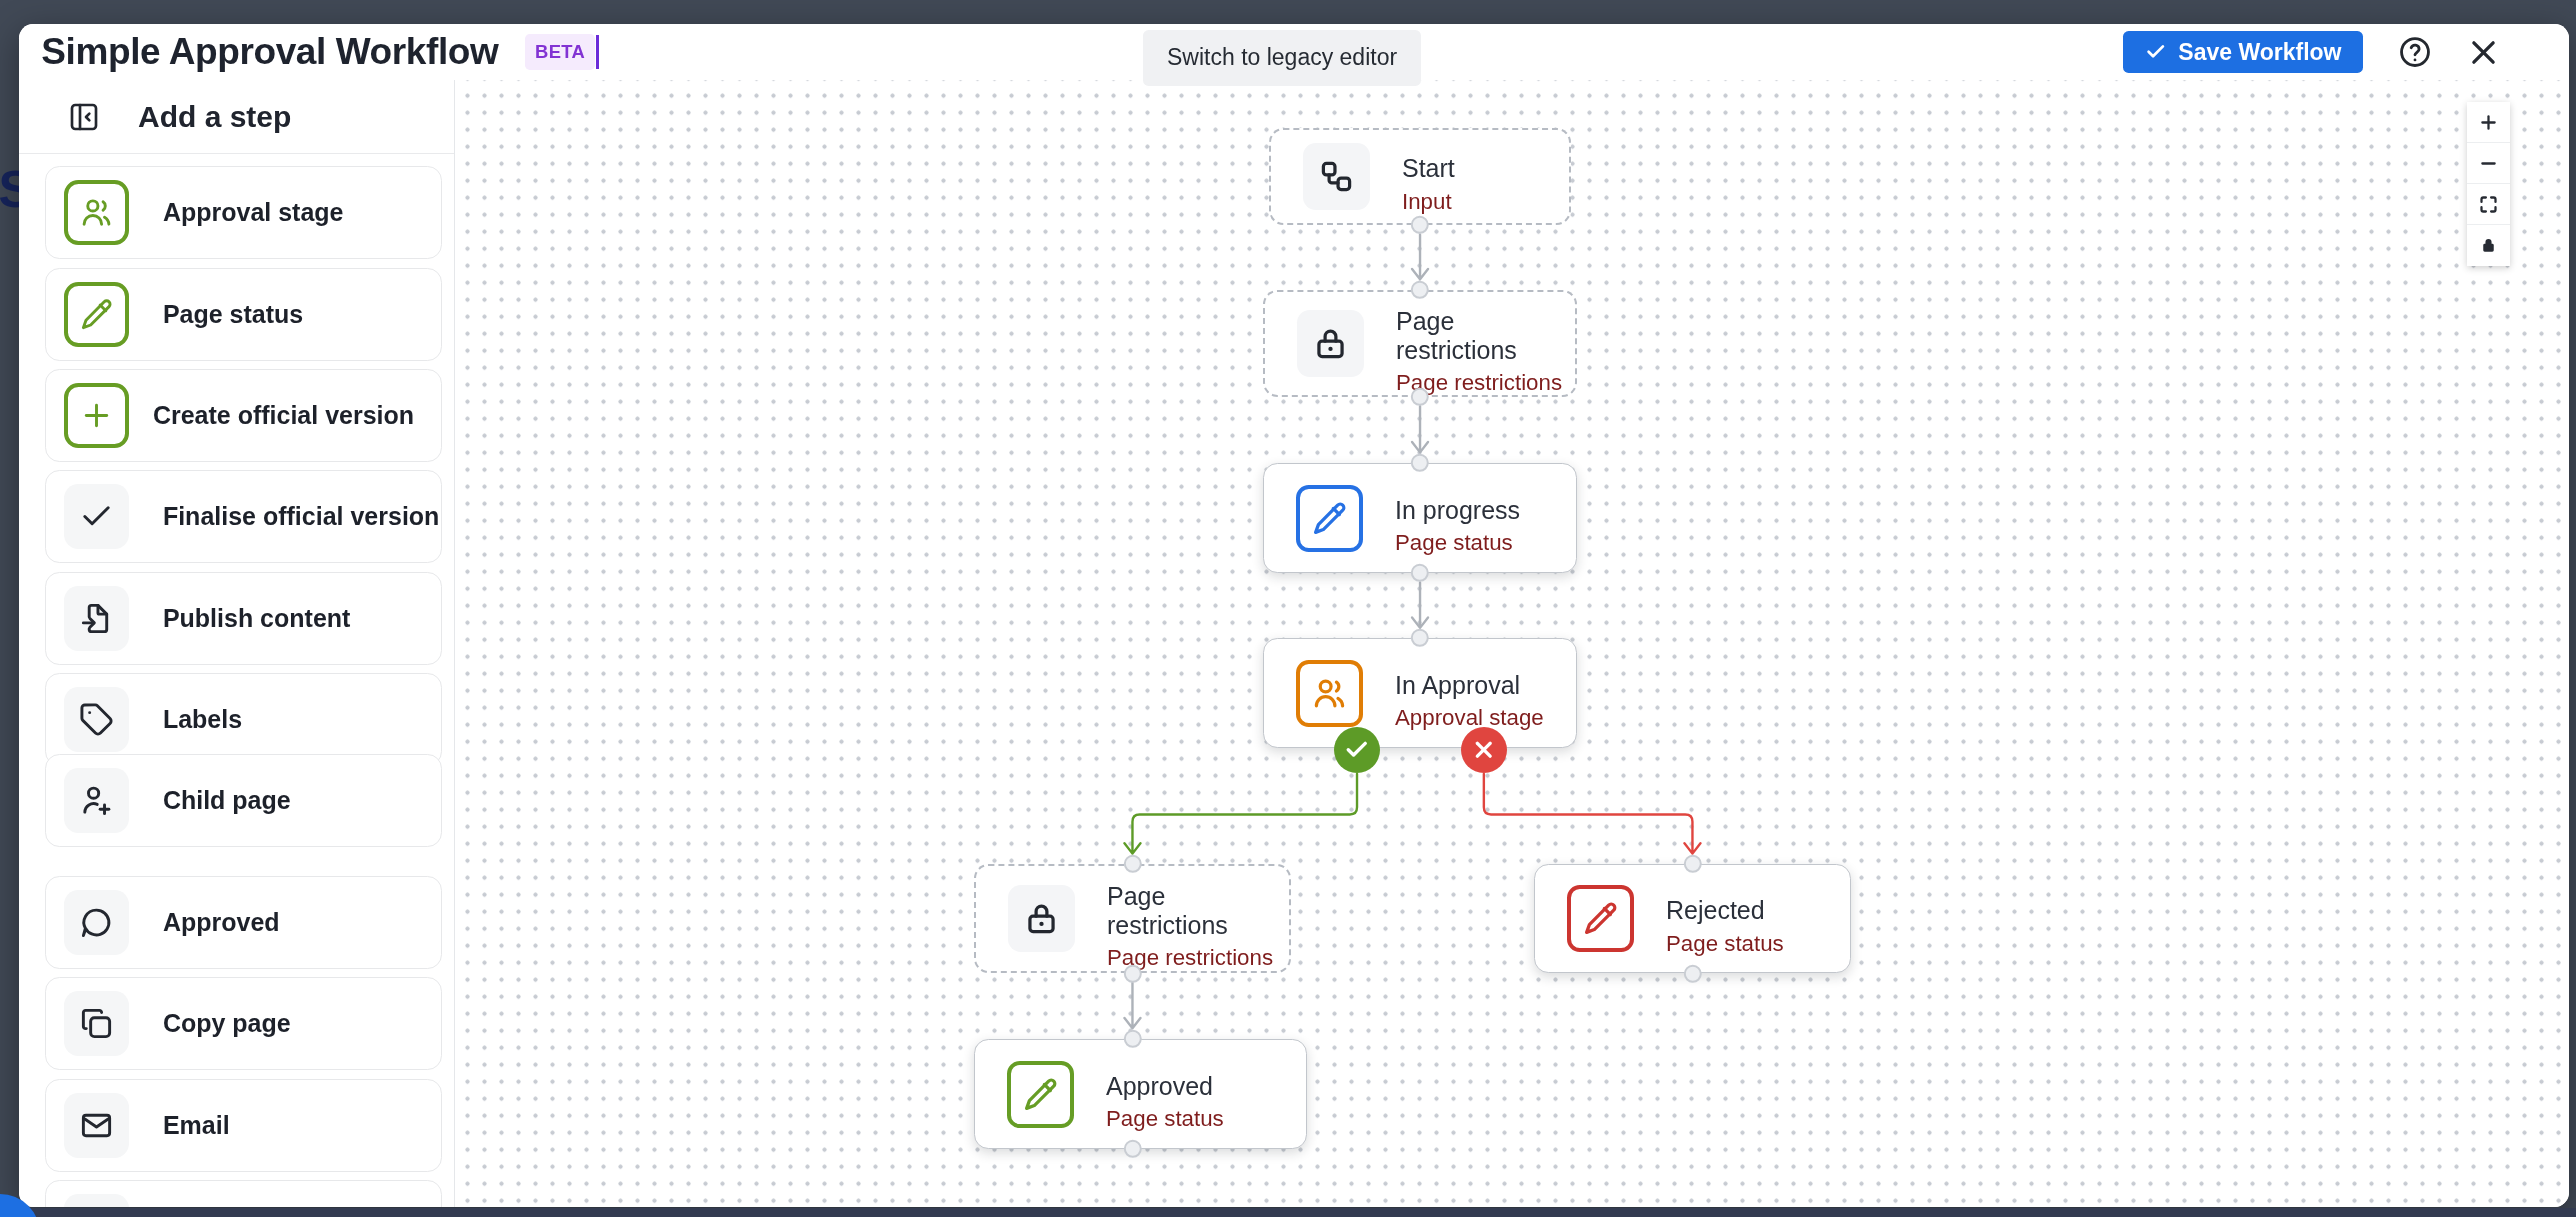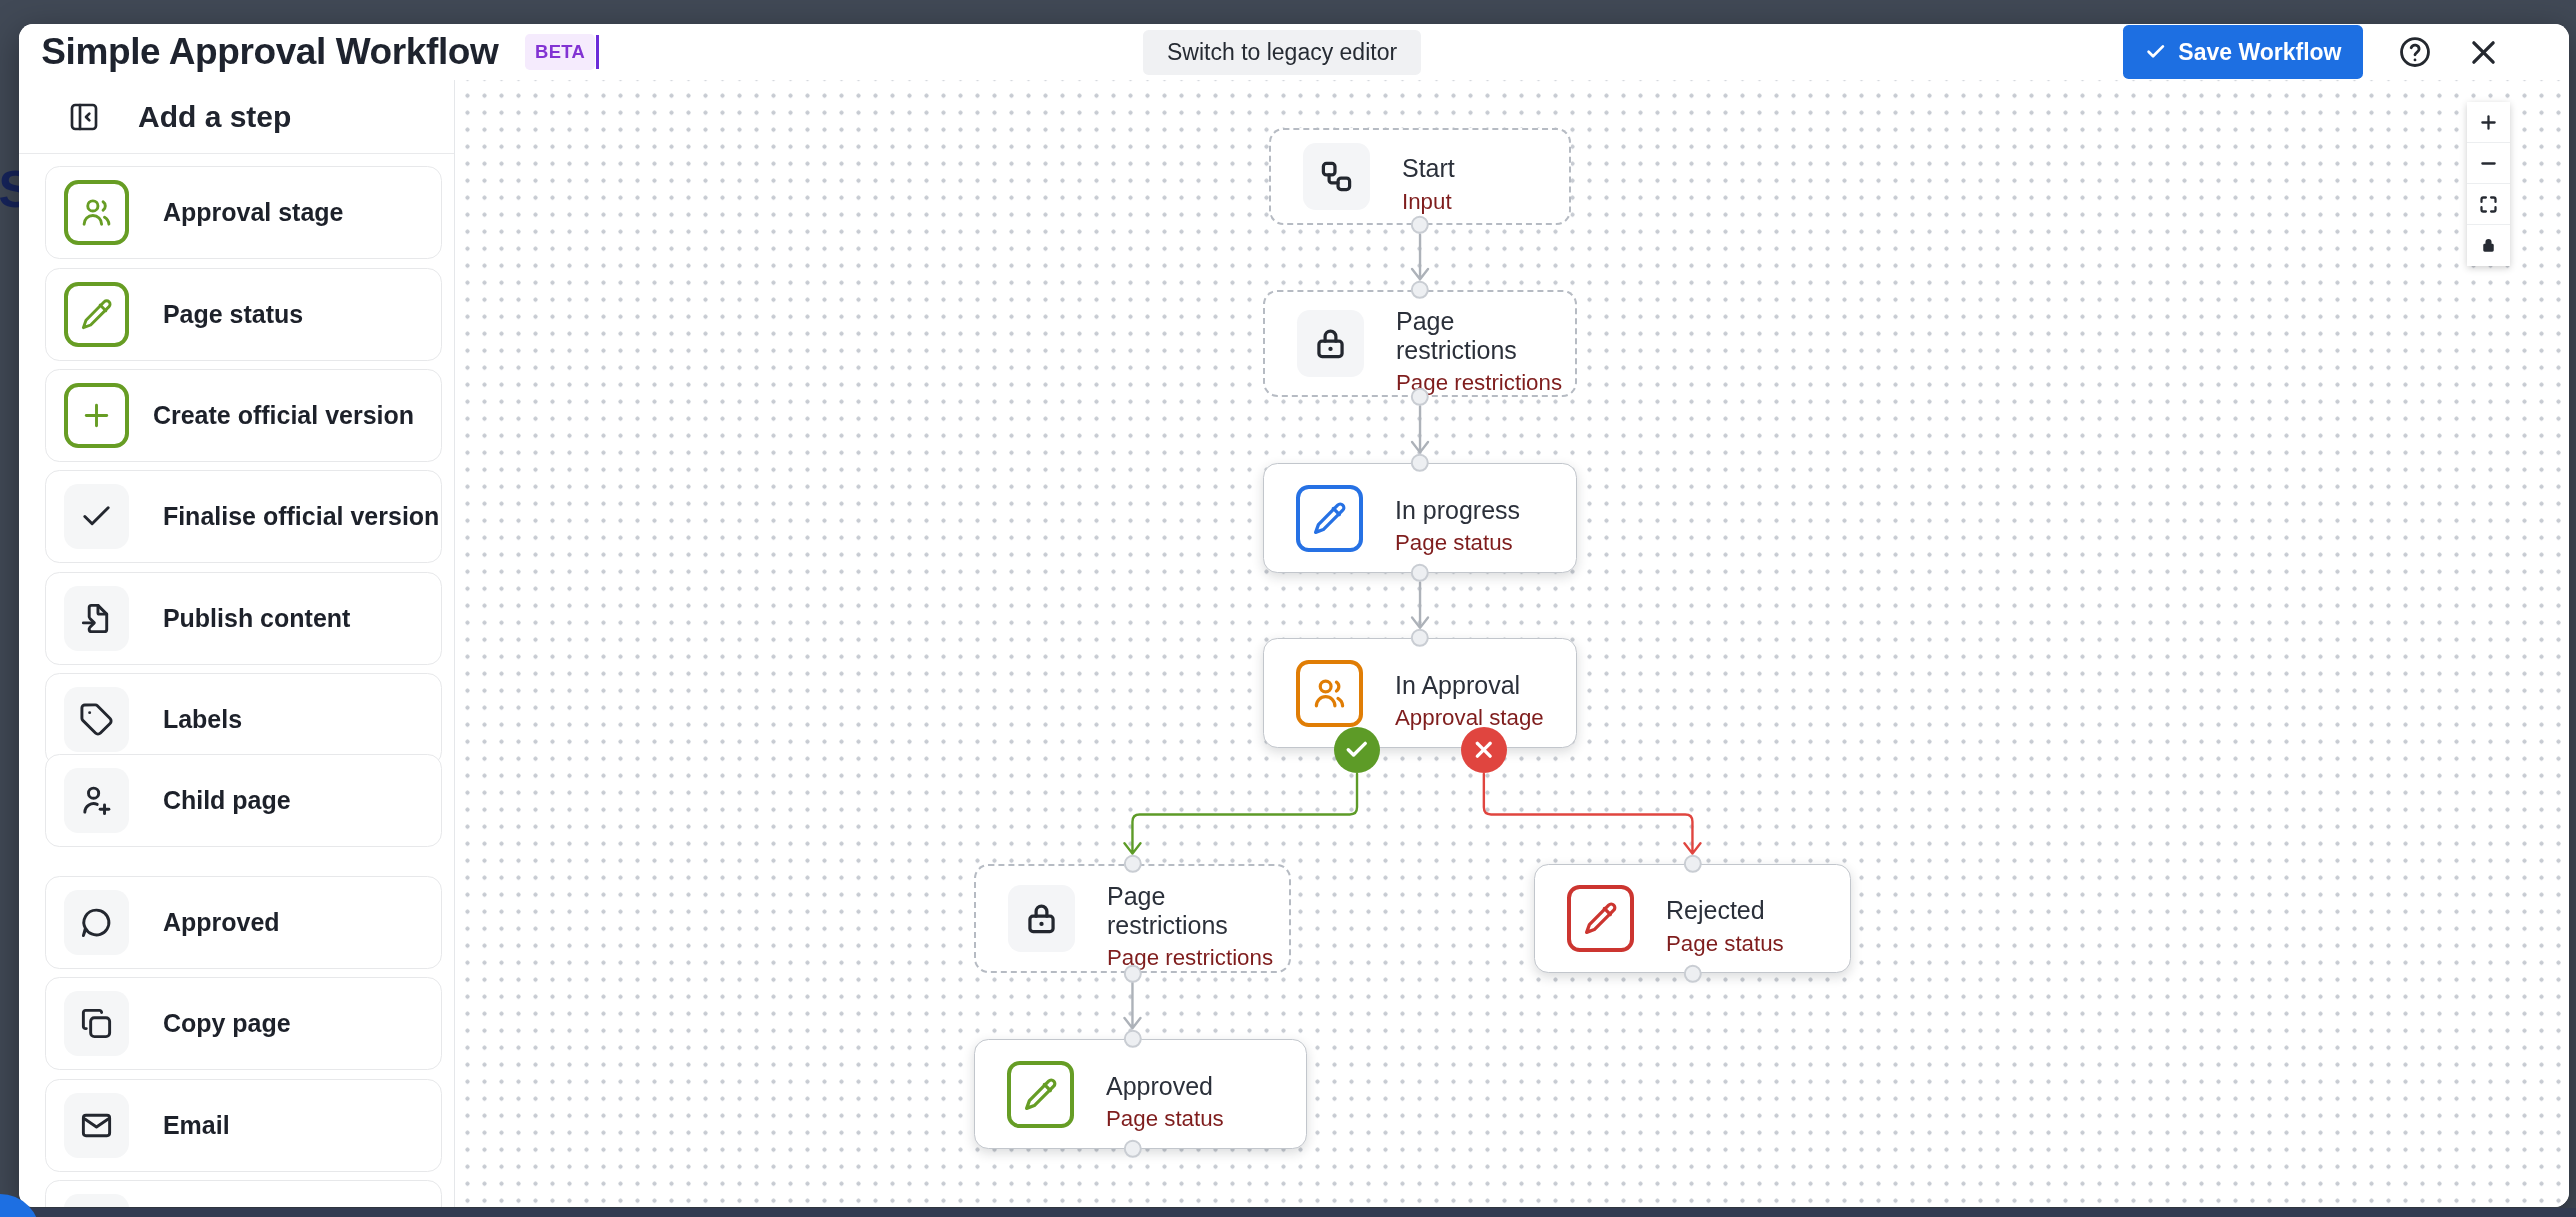--- a/index.html
+++ b/index.html
@@ -13,24 +13,24 @@
   .modal { position:absolute; left:19px; top:24px; width:2550px; height:1183px; background:#fff;
            border-radius:14.4px; overflow:hidden; z-index:5; box-shadow:0 9.6px 35px rgba(0,0,0,.38); }
 
   
   .topbar { position:absolute; left:0; top:0; width:100%; height:56px; background:#fff; z-index:30;
             display:flex; align-items:center; }
   .page-title { font-size:37px; font-weight:700; color:#1e232e; letter-spacing:-0.4px; margin-left:22.3px; }
   .beta { margin-left:27px; background:#f5ebfd; color:#8233d3; font-weight:700; font-size:18.4px;
           padding:7.2px 9.6px 6.4px; border-radius:4.8px; letter-spacing:0.4px; }
   .caret { width:2.4px; height:34px; background:#6b2bd9; margin-left:1.6px; }
-  .switch-btn { position:absolute; left:1124px; top:5.6px; height:45px; padding:0 24px; background:#f0f1f3;
+  .switch-btn { position:absolute; left:1124px; top:5.6px; height:56px; padding:0 24px; background:#f0f1f3;
                 border:none; border-radius:5.6px; font-size:23px; color:#262b33; font-family:inherit; cursor:pointer; }
   .top-right { position:absolute; right:69px; top:0; height:56px; display:flex; align-items:center; gap:35px; }
-  .save-btn { height:54px; background:#1d6fe2; color:#fff; border:none; border-radius:5.6px; font-size:23px;
+  .save-btn { height:42px; background:#1d6fe2; color:#fff; border:none; border-radius:5.6px; font-size:23px;
               font-weight:600; display:flex; align-items:center; gap:12px; padding:0 21.5px;
               font-family:inherit; cursor:pointer; }
   .icon-btn { background:none; border:none; color:#24282f; display:flex; align-items:center; cursor:pointer; }
 
   
   .sidebar { position:absolute; left:0; top:56px; width:436px; bottom:0; background:#fff;
              border-right:1.6px solid #e5e7ea; z-index:20; }
   .sidebar-head { height:74px; display:flex; align-items:center; padding-left:49px; gap:38px;
                   border-bottom:1.6px solid #e9eaec; }
   .sidebar-title { font-size:30px; font-weight:600; color:#20242e; }

